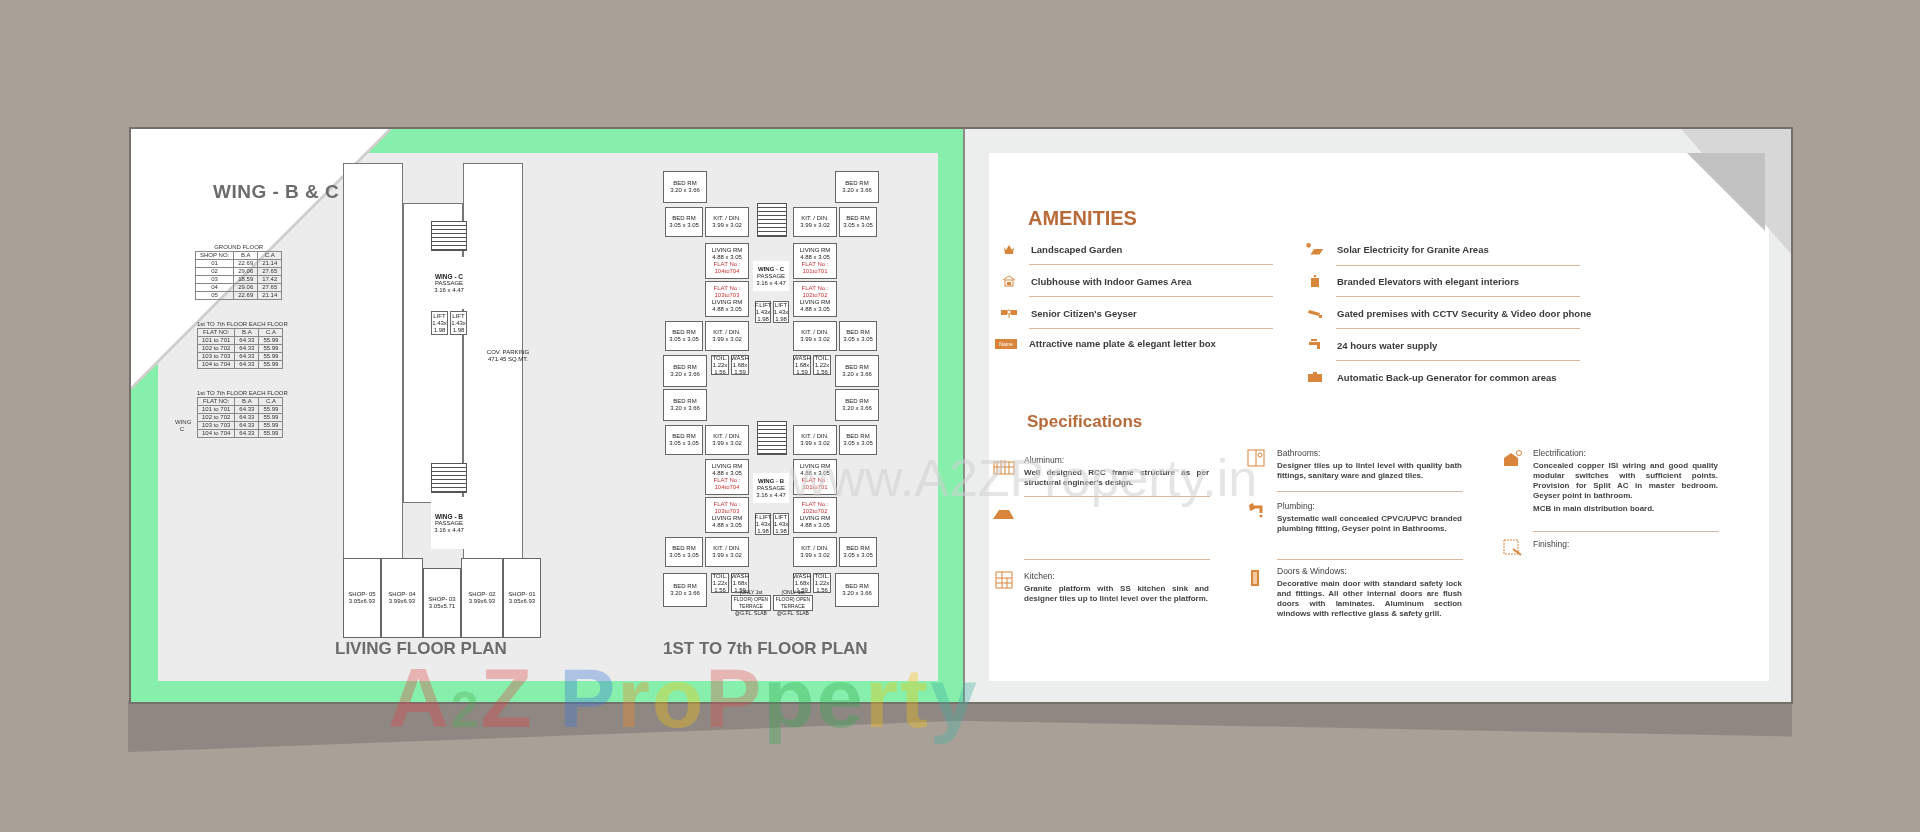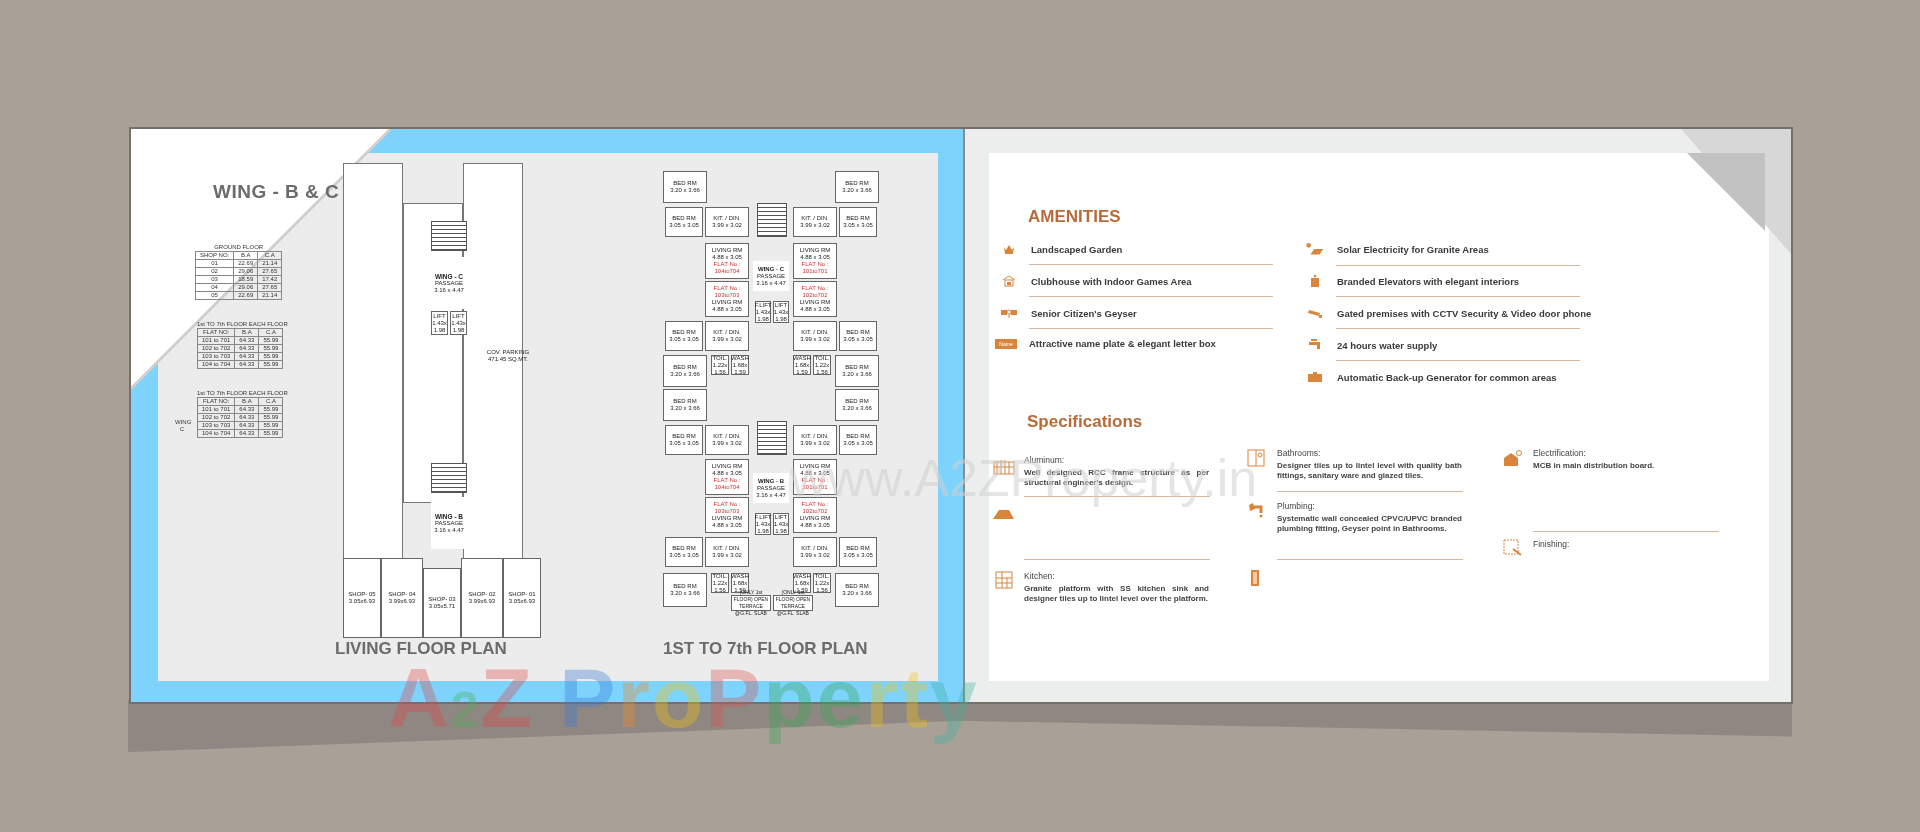--- a/index.html
+++ b/index.html
@@ -4,21 +4,21 @@
 <style>
   * { box-sizing: border-box; margin: 0; padding: 0; }
   html, body { width: 1920px; height: 832px; overflow: hidden; }
   body { background: #a9a097; font-family: "Liberation Sans", sans-serif; position: relative; }
 
   .shadow-base { position: absolute; left: 128px; top: 700px; width: 1664px; height: 52px; background: #8f8782;
     clip-path: polygon(0 0, 100% 0, 100% 70%, 50% 40%, 0 100%); }
 
   .spread { position: absolute; left: 129px; top: 127px; width: 1664px; height: 577px; border: 2px solid #75706c; background: #fff; }
   .page { position: absolute; top: 0; height: 573px; overflow: hidden; }
-  .page-left { left: 0; width: 832px; background: #7dd3fc; }
+  .page-left { left: 0; width: 832px; background: #86efac; }
   .page-right { left: 834px; width: 826px; background: #eceeed; }
   .gutter { position: absolute; left: 832px; top: 0; width: 2px; height: 573px; background: #8e8a86; }
 
   .left-inner { position: absolute; left: 27px; top: 24px; width: 780px; height: 528px; background: #ececec; }
   .left-diag { position: absolute; left: 0; top: 0; width: 260px; height: 260px; background: #fff;
     clip-path: polygon(0 0, 100% 0, 0 100%); }
   .left-diag-line { position: absolute; left: 0; top: 0; width: 260px; height: 260px;
     background: linear-gradient(to bottom right, transparent 49.6%, #cfcfcf 49.6%, #cfcfcf 50.2%, transparent 50.2%); }
 
   .wing-title { position: absolute; left: 82px; top: 52px; font-size: 19px; font-weight: bold; color: #6b6b6b; letter-spacing: 0.5px; }
@@ -447,21 +447,21 @@
     <div class="plan-label" style="left:532px; top:510px;">1ST TO 7th FLOOR PLAN</div>
   </div>
 
   <div class="gutter"></div>
 
   <div class="page page-right">
     <div class="right-inner"></div>
     <div class="right-corner"></div>
     <div class="right-corner-dark"></div>
 
-    <div class="sec-title" style="left:63px; top:78px; font-size:17px;">AMENITIES</div>
+    <div class="sec-title" style="left:63px; top:78px; font-size:20px;">AMENITIES</div>
 
     <div class="amen-item" style="left:34px; top:113px;">
       <span class="ico">
           <svg width="12" height="12" viewBox="0 0 12 12">
             <path d="M1 4 L3 7 L6 2 L9 7 L11 4 L10 11 H2 Z" fill="#d9853c"></path>
           </svg>
         </span>
       <span class="txt">Landscaped Garden</span>
     </div>
     <div class="amen-line" style="left:64px; top:135px;"></div>
@@ -585,27 +585,32 @@
         </svg></div>
     <div class="spec" style="left:312px; top:372px;">
       <div class="head">Plumbing:</div>
       <div class="body">Systematic wall concealed CPVC/UPVC branded plumbing fitting, Geyser point in Bathrooms.</div>
     </div>
     <div class="spec-line" style="left:312px; top:430px;"></div>
     <div class="spec-ico" style="left:284px; top:440px;"><svg width="12" height="18" viewBox="0 0 12 18">
           <rect x="2" y="1" width="8" height="16" fill="#d9853c"></rect>
           <rect x="4" y="3" width="4" height="12" fill="#f4c8a0"></rect>
         </svg></div>
+    <div class="spec" style="left:312px; top:437px;">
+      <div class="head">Doors &amp; Windows:</div>
+      <div class="body">Decorative main door with standard safety lock and fittings. All other internal doors are flush doors with laminates. Aluminum section windows with reflective glass &amp; safety grill.</div>
+    </div>
 
     <div class="spec-ico" style="left:538px; top:320px;"><svg width="20" height="18" viewBox="0 0 20 18">
           <path d="M1 9 L8 4 L15 9 V17 H1 Z" fill="#d9853c"></path>
           <circle cx="16" cy="4" r="2.5" fill="none" stroke="#d9853c"></circle>
         </svg></div>
     <div class="spec" style="left:568px; top:319px;">
       <div class="head">Electrification:</div>
+      <div class="body">Concealed copper ISI wiring and good quality modular switches with sufficient points. Provision for Split AC in master bedroom. Geyser point in bathroom.</div>
       <div class="body2">MCB in main distribution board.</div>
     </div>
     <div class="spec-line" style="left:568px; top:402px;"></div>
     <div class="spec-ico" style="left:538px; top:410px;"><svg width="20" height="18" viewBox="0 0 20 18">
           <rect x="1" y="1" width="14" height="14" fill="none" stroke="#d9853c" stroke-dasharray="2 1"></rect>
           <path d="M10 10 L18 16" stroke="#d9853c" stroke-width="2"></path>
         </svg></div>
     <div class="spec" style="left:568px; top:410px;">
       <div class="head">Finishing:</div>
     </div>

